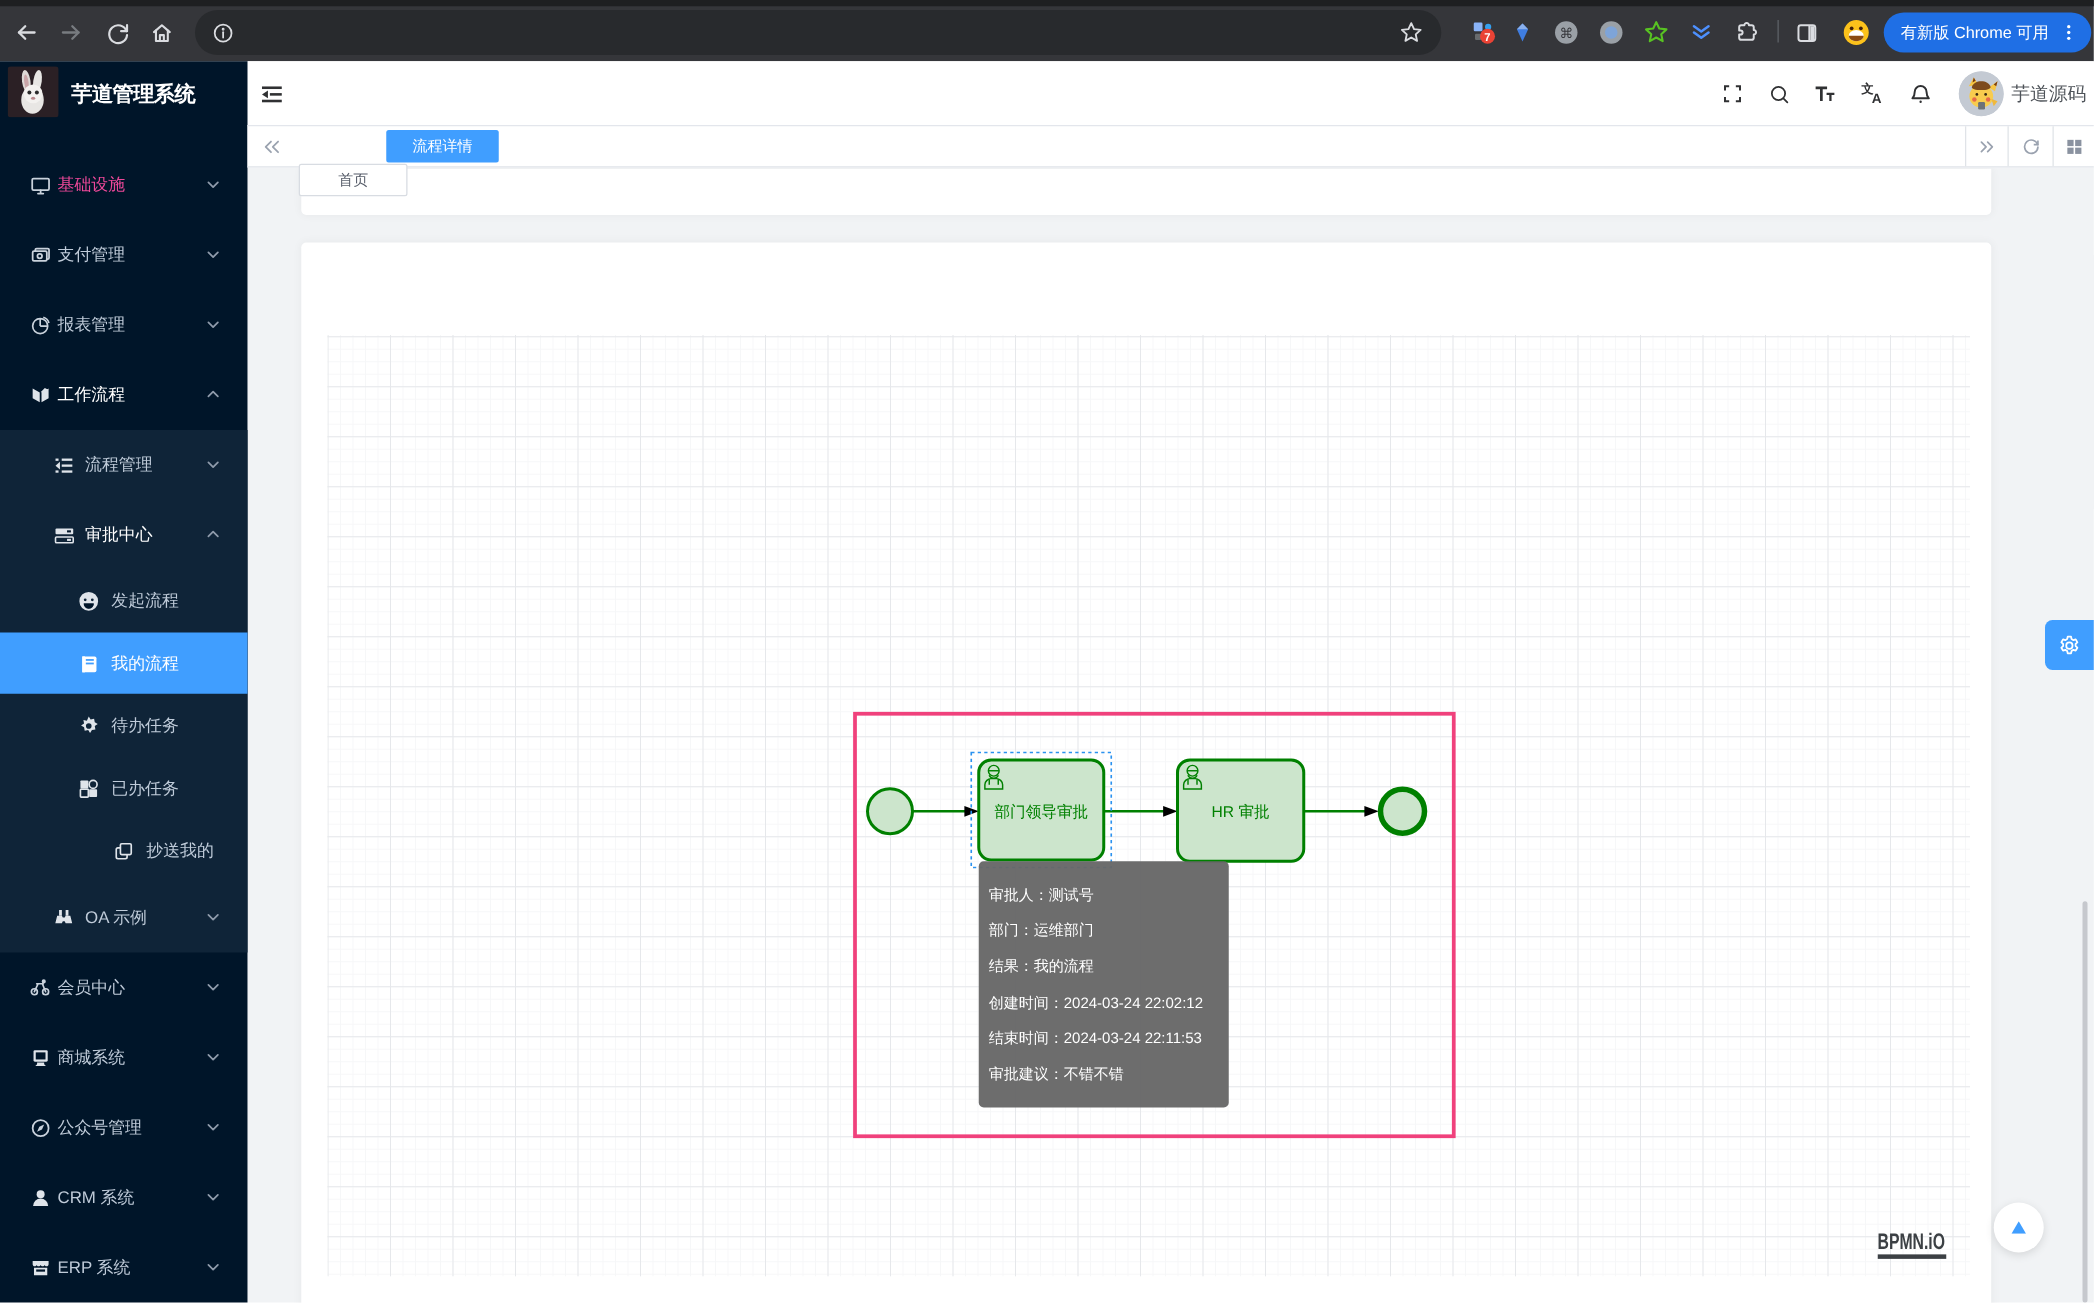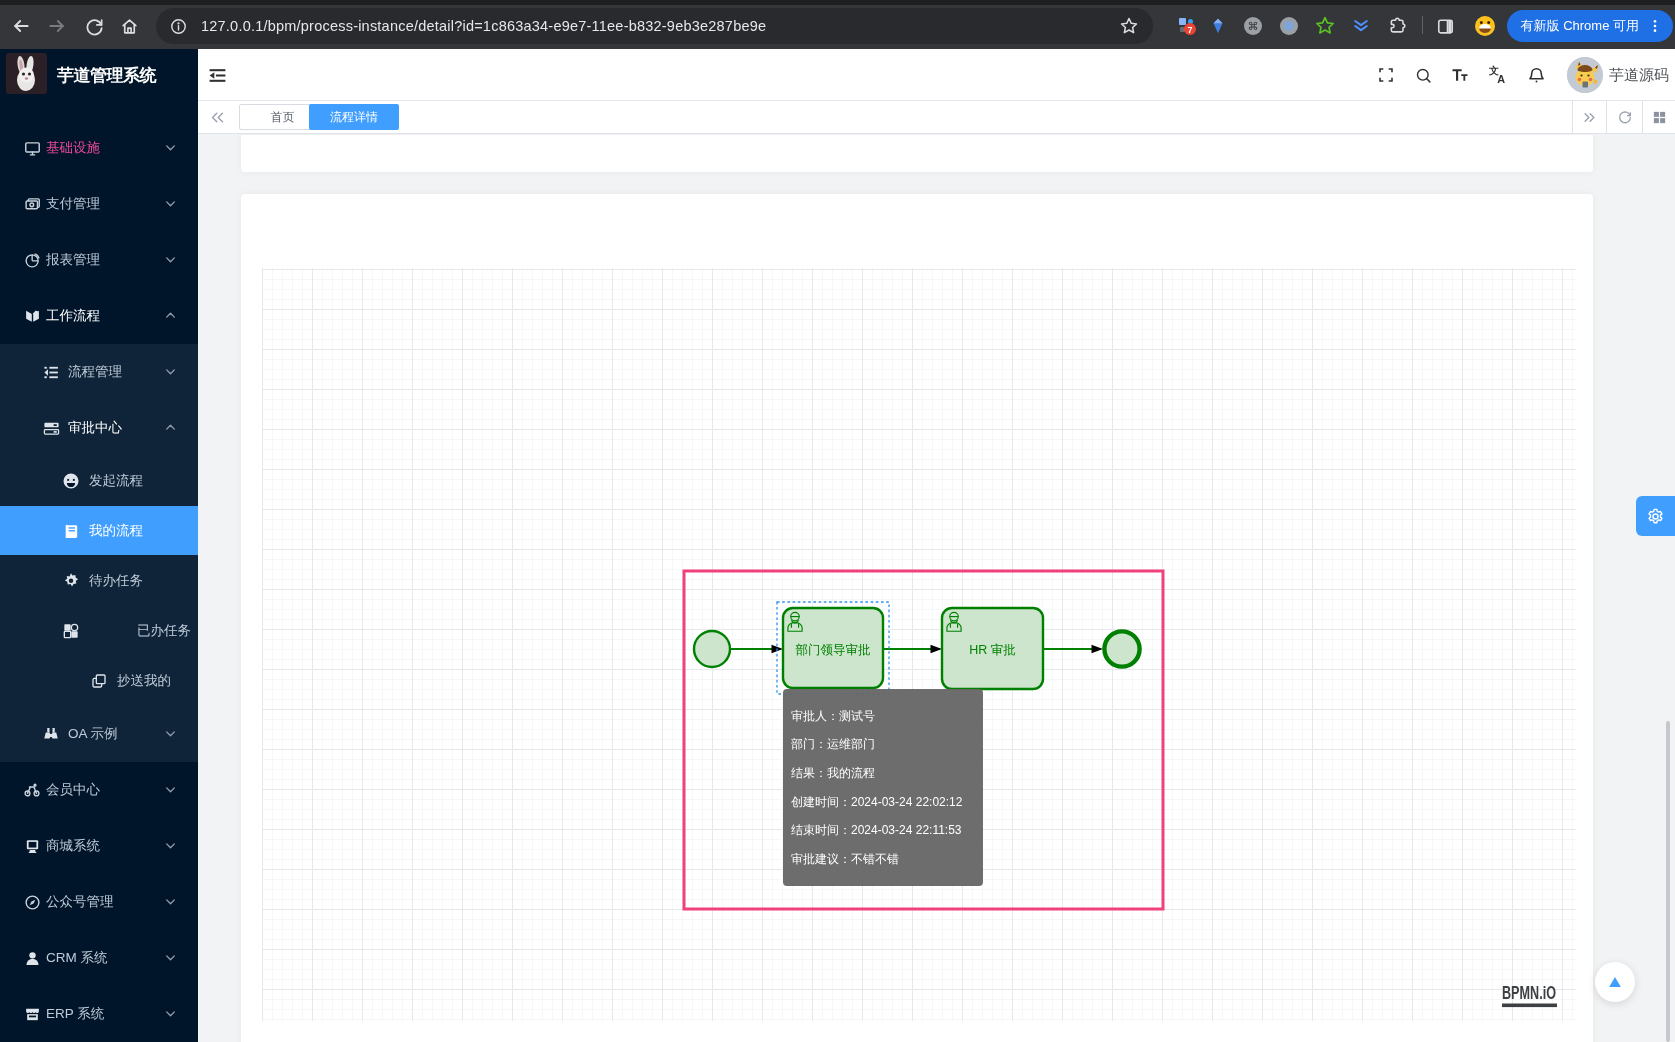--- a/index.html
+++ b/index.html
@@ -86,21 +86,20 @@
       </svg>
   </div>
   <div id="urlbar">
     <div class="info">
       <svg width="17" height="17" viewBox="0 0 24 24" fill="none" stroke="#dadce0" stroke-width="2">
           <circle cx="12" cy="12" r="9.5"></circle>
           <path d="M12 11v6" stroke-linecap="round"></path>
           <circle cx="12" cy="7.6" r="0.6" fill="#dadce0"></circle>
         </svg>
     </div>
-    <div class="url">127.0.0.1/bpm/process-instance/detail?id=1c863a34-e9e7-11ee-b832-9eb3e287be9e</div>
     <svg style="position:absolute;right:14px;top:8px;" width="20" height="20" viewBox="0 0 24 24" fill="none" stroke="#dadce0" stroke-width="1.8" stroke-linejoin="round">
         <path d="M12 3l2.7 5.8 6.3.7-4.7 4.3 1.3 6.2-5.6-3.2-5.6 3.2 1.3-6.2L3 9.5l6.3-.7z"></path>
       </svg>
   </div>
 
   <div class="cicon" style="left:1168px;">
       <svg width="20" height="20" viewBox="0 0 20 20">
         <rect x="2" y="2" width="7" height="7" rx="1" fill="#8ab4f8"></rect>
         <rect x="11" y="3" width="5" height="5" rx="2.5" fill="#34a0ee"></rect>
         <rect x="3" y="11" width="5" height="5" rx="1" fill="#676b6e"></rect>
@@ -284,21 +283,21 @@
       </div>
       <div class="mi" style="top:557px;height:50px;color:#bfcbd9;">
         <span class="ic" style="left:62px;width:18px;height:50px;">
           <svg width="16" height="16" viewBox="0 0 24 24" fill="#dfe4ea">
             <rect x="2" y="2" width="9.5" height="9.5" rx="1"></rect>
             <rect x="12.5" y="2" width="9.5" height="9.5" rx="4.75" fill="none" stroke="#dfe4ea" stroke-width="2"></rect>
             <rect x="2" y="12.5" width="9.5" height="9.5" rx="1" fill="none" stroke="#dfe4ea" stroke-width="2"></rect>
             <rect x="12.5" y="12.5" width="9.5" height="9.5" rx="1"></rect>
           </svg>
         </span>
-        <span class="tx" style="left:89px;margin-left:48px;">已办任务</span>
+        <span class="tx" style="left:89px;">已办任务</span>
       </div>
       <div class="mi" style="top:607px;height:50px;color:#bfcbd9;margin-left:28px;">
         <span class="ic" style="left:62px;width:18px;height:50px;">
           <svg width="16" height="16" viewBox="0 0 24 24" fill="none" stroke="#dfe4ea" stroke-width="2">
             <rect x="8" y="3" width="13" height="13" rx="1.5"></rect>
             <path d="M16 16v3a2 2 0 0 1-2 2H5a2 2 0 0 1-2-2V10a2 2 0 0 1 2-2h3"></path>
           </svg>
         </span>
         <span class="tx" style="left:89px;">抄送我的</span>
       </div>
@@ -451,21 +450,21 @@
     <div style="position: absolute; left: 1411px; top: 0px; height: 52px; display: flex; align-items: center; font-size: 15px; color: rgb(78, 83, 89);">芋道源码</div>
   </div>
 
 <div id="tabbar">
     <div class="tbtn" style="left:0;width:38px;">
       <svg width="17" height="17" viewBox="0 0 24 24" fill="none" stroke="#9aa2af" stroke-width="2" stroke-linecap="round" stroke-linejoin="round">
         <path d="M11 6l-6 6 6 6"></path>
         <path d="M19 6l-6 6 6 6"></path>
       </svg>
     </div>
-    <div class="tab" style="left:41px;width:87px;background:#fff;border:1px solid #d8dce2;color:#595f6b;">首页</div>
+    <div class="tab" style="left:41px;width:87px;background:#fff;border:1px solid #d8dce2;color:#595f6b;margin-top:27px;">首页</div>
     <div class="tab" style="left:111px;width:90px;background:#409eff;color:#fff;">流程详情</div>
     <div class="tbtn" style="left:1374px;width:34px;border-left:1px solid #e0e3e8;">
       <svg width="15" height="15" viewBox="0 0 24 24" fill="none" stroke="#9aa2af" stroke-width="2.2" stroke-linecap="round" stroke-linejoin="round">
         <path d="M5 6l6 6-6 6"></path>
         <path d="M13 6l6 6-6 6"></path>
       </svg>
     </div>
     <div class="tbtn" style="left:1408px;width:36px;border-left:1px solid #e0e3e8;">
       <svg width="16" height="16" viewBox="0 0 24 24" fill="none" stroke="#9aa2af" stroke-width="2">
         <path d="M20 5v5h-5"></path>

